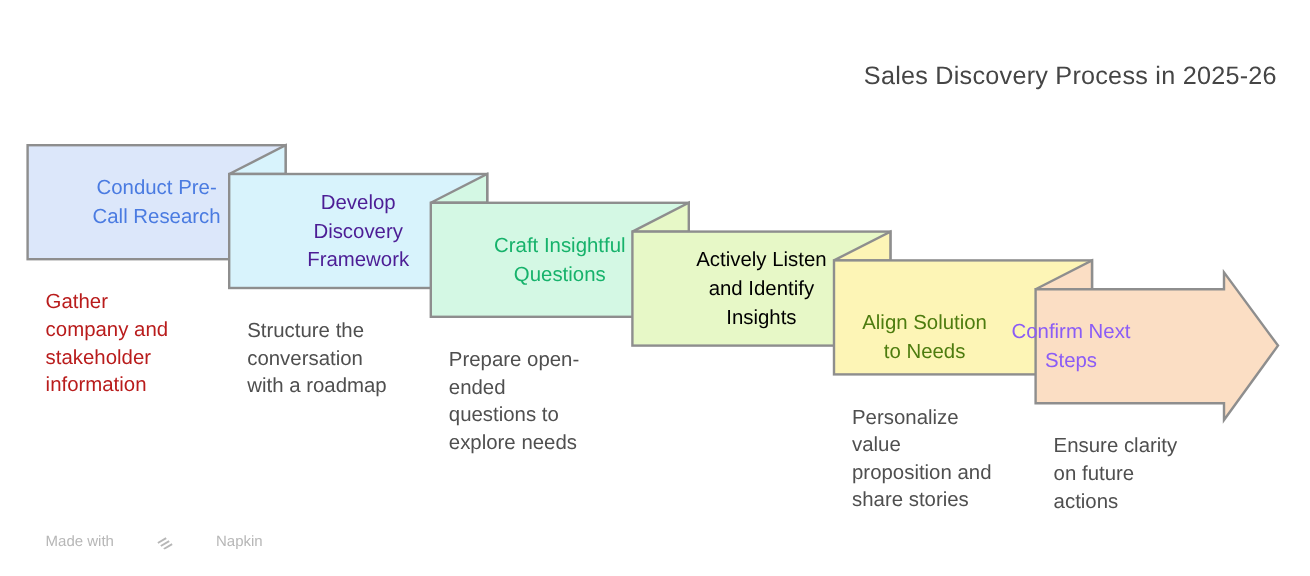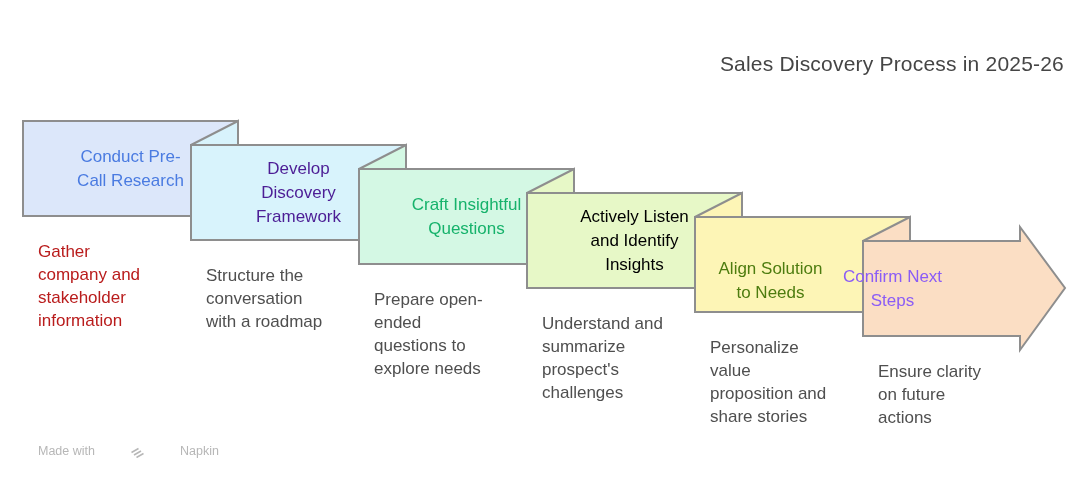--- a/index.html
+++ b/index.html
@@ -113,24 +113,20 @@
 company and
 stakeholder
 information</div>
   <div class="step-desc" style="left: 206px; top: 264px; color: rgb(79, 79, 79);">Structure the
 conversation
 with a roadmap</div>
   <div class="step-desc" style="left: 374px; top: 288px; color: rgb(79, 79, 79);">Prepare open-
 ended
 questions to
 explore needs</div>
-  <div class="step-desc" style="left: 542px; top: 312px; color: rgb(79, 79, 79);">Understand and
-summarize
-prospect's
-challenges</div>
   <div class="step-desc" style="left: 710px; top: 336px; color: rgb(79, 79, 79);">Personalize
 value
 proposition and
 share stories</div>
   <div class="step-desc" style="left: 878px; top: 360px; color: rgb(79, 79, 79);">Ensure clarity
 on future
 actions</div>
 
   <div class="watermark" style="color: rgb(183, 183, 183); gap: 36px;">
     <span>Made with</span>

